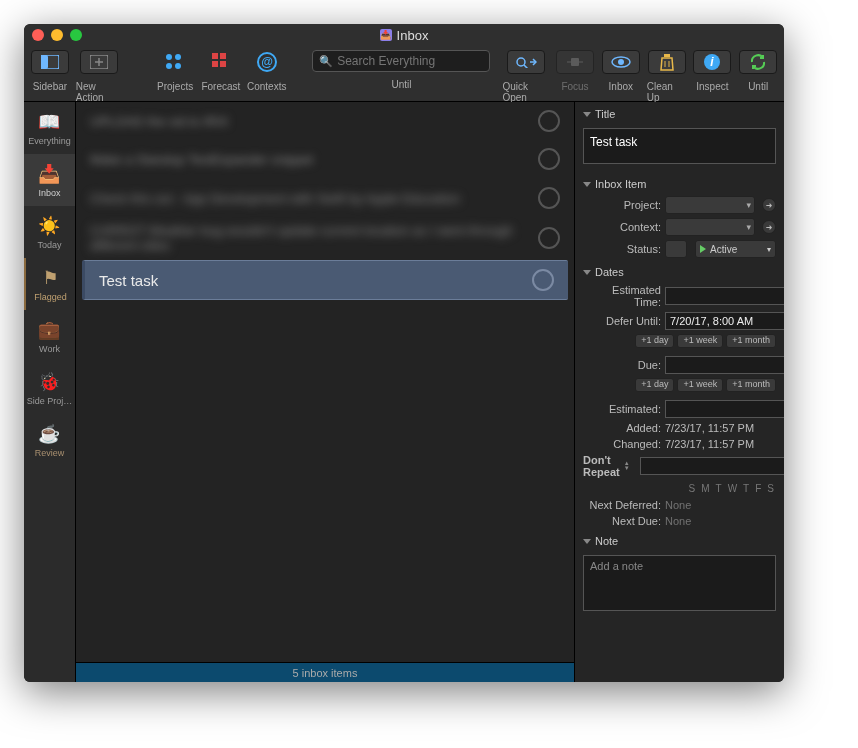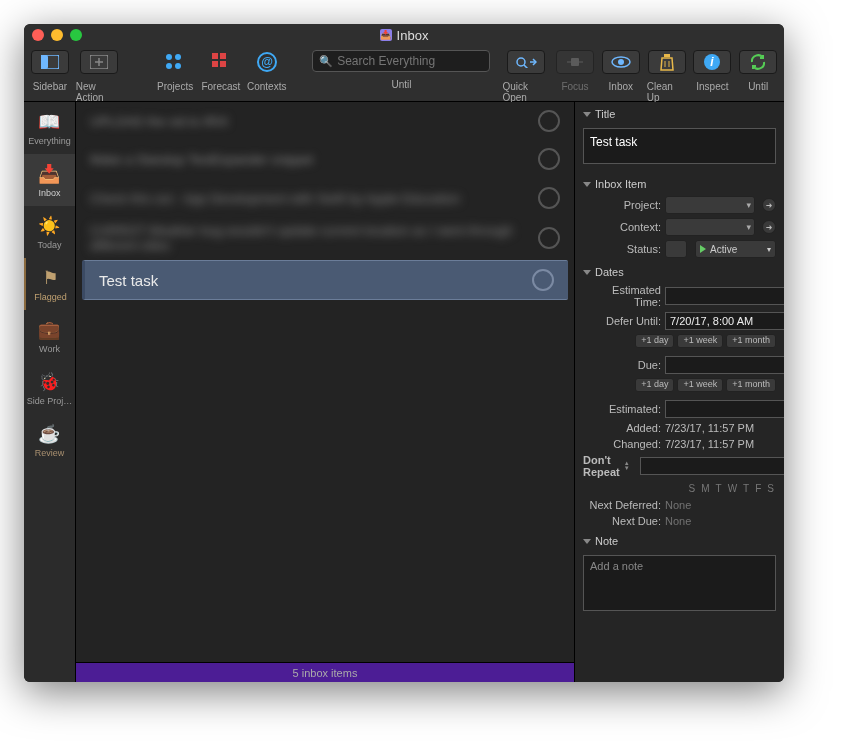--- a/index.html
+++ b/index.html
@@ -33,21 +33,21 @@
 .tasklist{flex:1;overflow:hidden;}
 .task{height:38px;display:flex;align-items:center;padding:0 14px;gap:12px;}
 .task.blurred .txt{filter:blur(4px);color:#888;}
 .task.big{height:40px;}
 .task.big.blurred .txt{filter:blur(5px);}
 .task .txt{flex:1;color:#ccc;font-size:13px;}
 .task .circ{width:22px;height:22px;border:2px solid #555;border-radius:50%;}
 .task.selected{background:#4a5a73;border-top:1px solid #6b7d99;border-bottom:1px solid #6b7d99;margin:2px 6px;border-radius:2px;border-left:3px solid #3b4a63;height:40px;}
 .task.selected .txt{color:#eaeaea;font-size:15px;}
 .task.selected .circ{border-color:#7b8aa3;}
-.statusbar{height:20px;background:#4c1d95;border-top:1px solid #000;display:flex;align-items:center;justify-content:center;font-size:11px;color:#aaa;}
+.statusbar{height:20px;background:#0c4a6e;border-top:1px solid #000;display:flex;align-items:center;justify-content:center;font-size:11px;color:#aaa;}
 .inspector{width:210px;background:#252525;border-left:1px solid #000;overflow-y:auto;font-size:11px;color:#bbb;}
 .section-hdr{display:flex;align-items:center;gap:4px;padding:6px 8px 4px;color:#ccc;}
 .disclose{width:0;height:0;border-left:4px solid transparent;border-right:4px solid transparent;border-top:5px solid #888;}
 .field-title{margin:4px 8px 8px;border:1px solid #555;background:#1b1b1b;padding:6px;min-height:36px;color:#fff;font-size:12px;}
 .row{display:flex;align-items:center;padding:2px 8px;gap:4px;}
 .row label{flex:0 0 78px;text-align:right;color:#bbb;}
 .dd{flex:1;height:18px;background:#3a3a3a;border:1px solid #222;border-radius:3px;display:flex;align-items:center;justify-content:flex-end;padding:0 3px;font-size:9px;color:#aaa;}
 .chip{width:14px;height:14px;background:#3a3a3a;border:1px solid #222;border-radius:50%;margin-left:3px;display:flex;align-items:center;justify-content:center;font-size:8px;}
 .status-wrap{display:flex;gap:8px;flex:1;}
 .status-flag{width:22px;height:18px;background:#3a3a3a;border:1px solid #222;border-radius:3px;}

